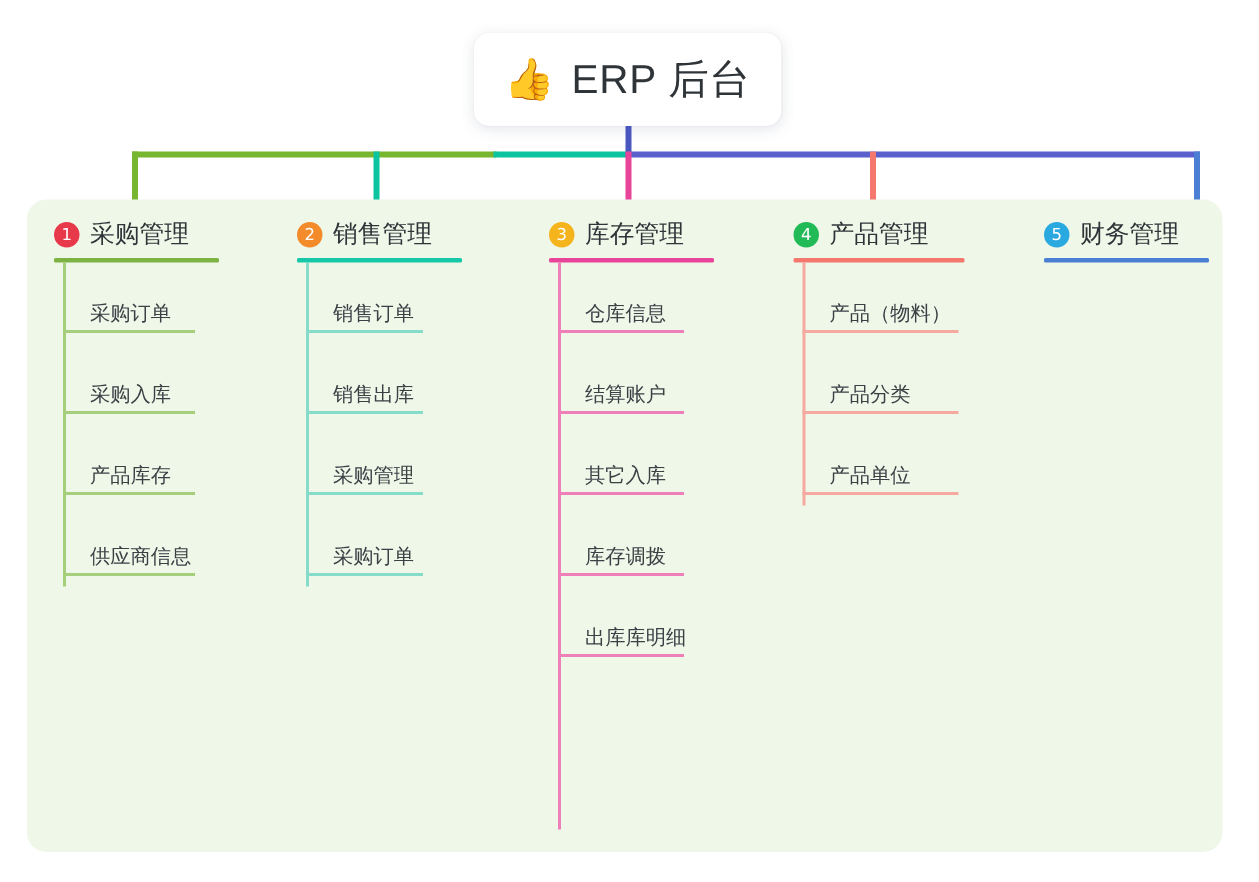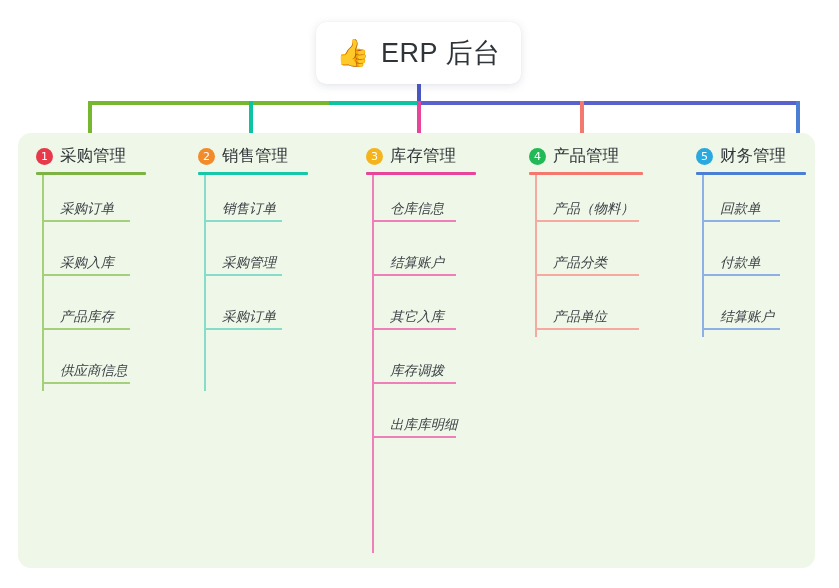--- a/index.html
+++ b/index.html
@@ -50,21 +50,21 @@
     width:17px;height:17px;border-radius:50%;
     display:flex;align-items:center;justify-content:center;
     color:#fff;font-size:11px;line-height:1;flex:0 0 auto;
     font-family:"DejaVu Sans",sans-serif;
   }
   .head-label{font-size:16.5px;color:#2f3438;white-space:nowrap;}
   .head-rule{height:3px;border-radius:1px;margin-left:18px;}
 
   .kids{position:relative;margin-left:24px;}
   .spine{position:absolute;left:0;top:0;width:2px;}
-  .kid{position:relative;height:54px;font-style:italic;}
+  .kid{position:relative;height:54px;}
   .kid-label{
     position:absolute;left:18px;bottom:11px;
     font-size:13.5px;color:#3b4045;white-space:nowrap;
   }
   .kid-rule{position:absolute;left:0;bottom:7px;height:2px;}
 </style>
 </head>
 <body>
 
 <div id="stage">
@@ -121,20 +121,24 @@
           <span class="head-label">销售管理</span>
         </div>
         <div class="head-rule" style="width: 110px; background: rgb(22, 199, 168);"></div>
         <div class="kids">
           <div class="spine" style="background: rgb(132, 220, 201); height: 216px;"></div>
           <div class="kid">
             <span class="kid-label">销售订单</span>
             <div class="kid-rule" style="width: 78px; background: rgb(132, 220, 201);"></div>
           </div>
           <div class="kid">
+            <span class="kid-label">销售出库</span>
+            <div class="kid-rule" style="width: 78px; background: rgb(132, 220, 201);"></div>
+          </div>
+          <div class="kid">
             <span class="kid-label">采购管理</span>
             <div class="kid-rule" style="width: 78px; background: rgb(132, 220, 201);"></div>
           </div>
           <div class="kid">
             <span class="kid-label">采购订单</span>
             <div class="kid-rule" style="width: 78px; background: rgb(132, 220, 201);"></div>
           </div>
         </div>
       </div>
       <div class="col" style="left: 348px; top: 140px;">
@@ -188,31 +192,16 @@
             <div class="kid-rule" style="width: 104px; background: rgb(246, 169, 160);"></div>
           </div>
         </div>
       </div>
       <div class="col" style="left: 678px; top: 140px;">
         <div class="col-head">
           <span class="badge" style="background: rgb(42, 169, 224);">5</span>
           <span class="head-label">财务管理</span>
         </div>
         <div class="head-rule" style="width: 110px; background: rgb(74, 127, 212);"></div>
-        <div class="kids">
-          <div class="spine" style="background: rgb(143, 176, 228); height: 162px;"></div>
-          <div class="kid">
-            <span class="kid-label">回款单</span>
-            <div class="kid-rule" style="width: 78px; background: rgb(143, 176, 228);"></div>
-          </div>
-          <div class="kid">
-            <span class="kid-label">付款单</span>
-            <div class="kid-rule" style="width: 78px; background: rgb(143, 176, 228);"></div>
-          </div>
-          <div class="kid">
-            <span class="kid-label">结算账户</span>
-            <div class="kid-rule" style="width: 78px; background: rgb(143, 176, 228);"></div>
-          </div>
-        </div>
       </div>
     </div>
 
 </div>
 
 </body></html>

